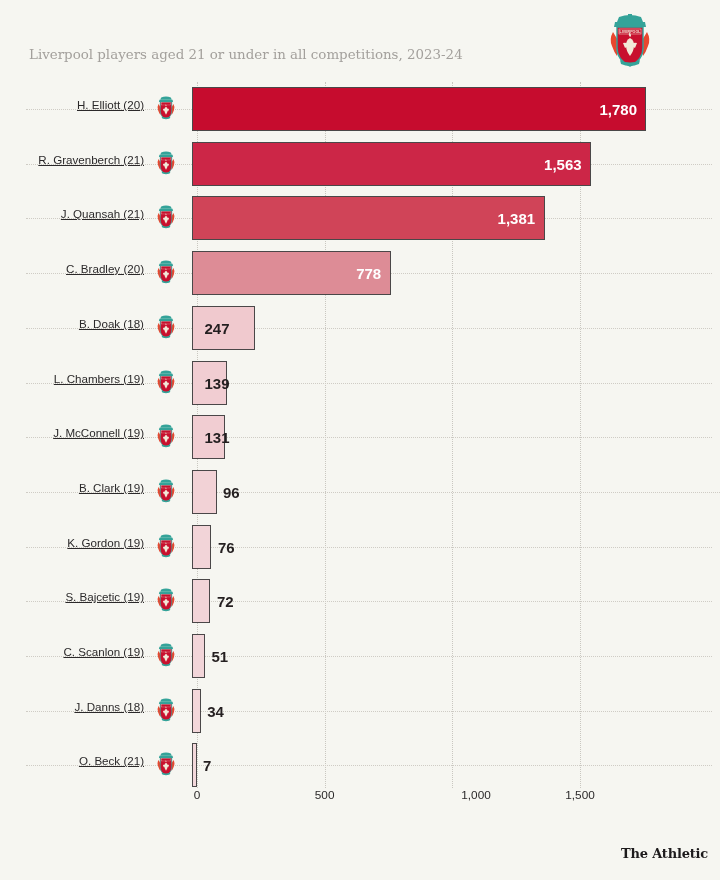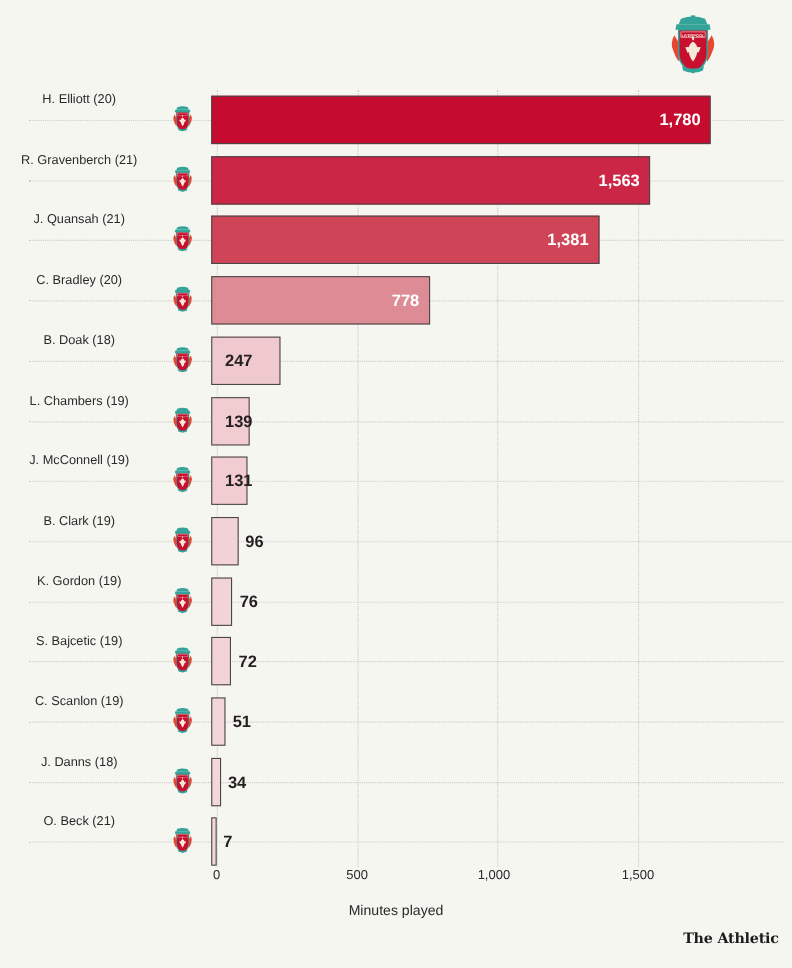--- a/index.html
+++ b/index.html
@@ -79,25 +79,26 @@
     left: 26px;
     right: 8px;
     top: 27px;
     height: 0;
     border-top: 1px dotted #cfccc5;
   }
   .row-label {
     position: absolute;
     left: 0;
     width: 144px;
-    top: 2px;
-    text-align: center;
+    top: 16px;
+    text-align: right;
     font-size: 11.6px;
     color: #2b292a;
     white-space: nowrap;
+    text-decoration: underline;
   }
   .row-crest {
     position: absolute;
     left: 155px;
     top: 13px;
     width: 22px;
     height: 27px;
   }
   .bar {
     position: absolute;
@@ -157,20 +158,21 @@
     font-weight: bold;
     font-size: 13px;
     color: #1d1b1c;
     letter-spacing: -0.2px;
   }
 </style>
 </head>
 <body>
 
 <div id="header">
+  <div id="chart-subtitle">Liverpool players aged 21 or under in all competitions, 2023-24</div>
 
   <div id="club-crest">
     <svg viewBox="0 0 50 60" width="50" height="60">
 
       <path d="M10 10 L40 10 L41 15 L9 15 Z" fill="#34a399"></path>
       <path d="M14 5 Q25 1 36 5 L38 10 L12 10 Z" fill="#34a399"></path>
       <rect x="23" y="2" width="4" height="4" fill="#34a399"></rect>
 
       <path d="M8 20 Q4 27 7 34 Q9 40 12 44 L14 30 Z" fill="#e8472f"></path>
       <path d="M42 20 Q46 27 43 34 Q41 40 38 44 L36 30 Z" fill="#e8472f"></path>
@@ -444,18 +446,17 @@
         <div class="bar" style="width: 4.5px; background: rgb(243, 216, 219);"></div>
         <div class="bar-value outside" style="left: 203px;">7</div>
       </div>
     </div>
 </div>
 
 <div id="axis">
   <div id="tick-labels">
       <div class="tick-label" style="left: 197px;">0</div>
       <div class="tick-label" style="left: 324.667px;">500</div>
-      <div class="tick-label" style="left: 449px;">1,000</div>
+      <div class="tick-label" style="left: 476px;">1,000</div>
       <div class="tick-label" style="left: 580px;">1,500</div>
     </div>
-  <div id="axis-title">Minutes played</div>
   <div id="brand">The Athletic</div>
 </div>
 
 </body></html>

